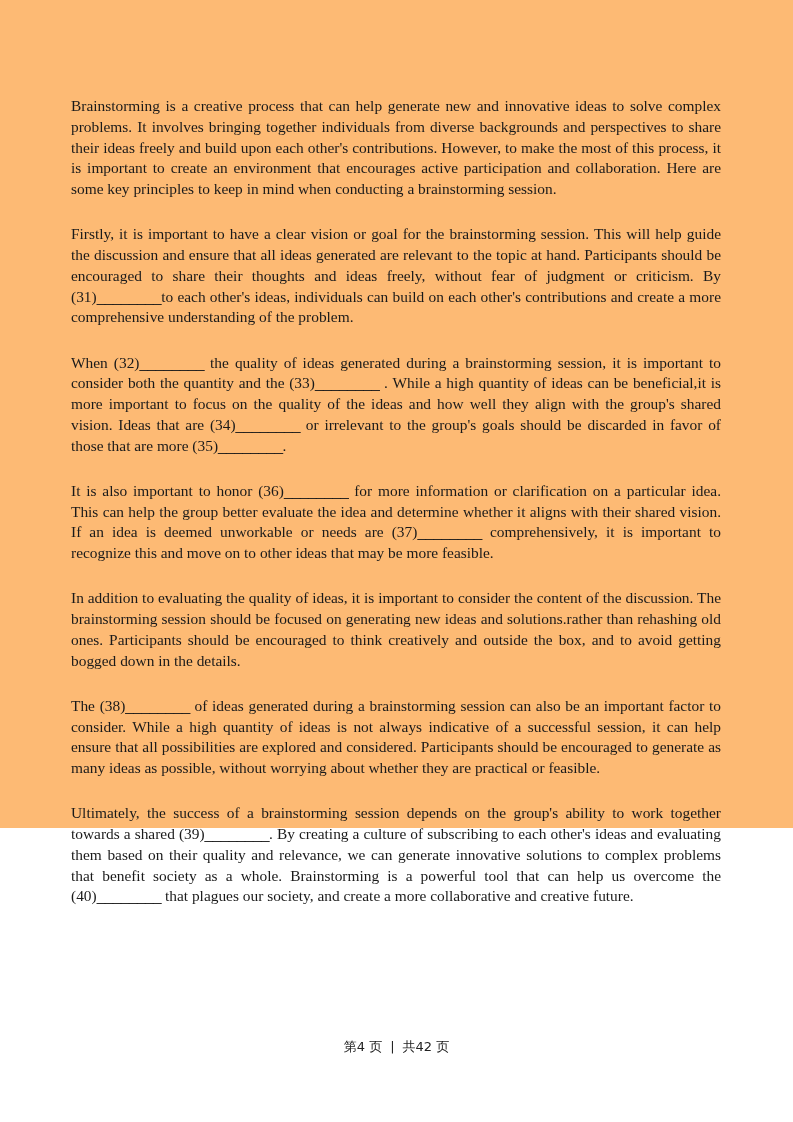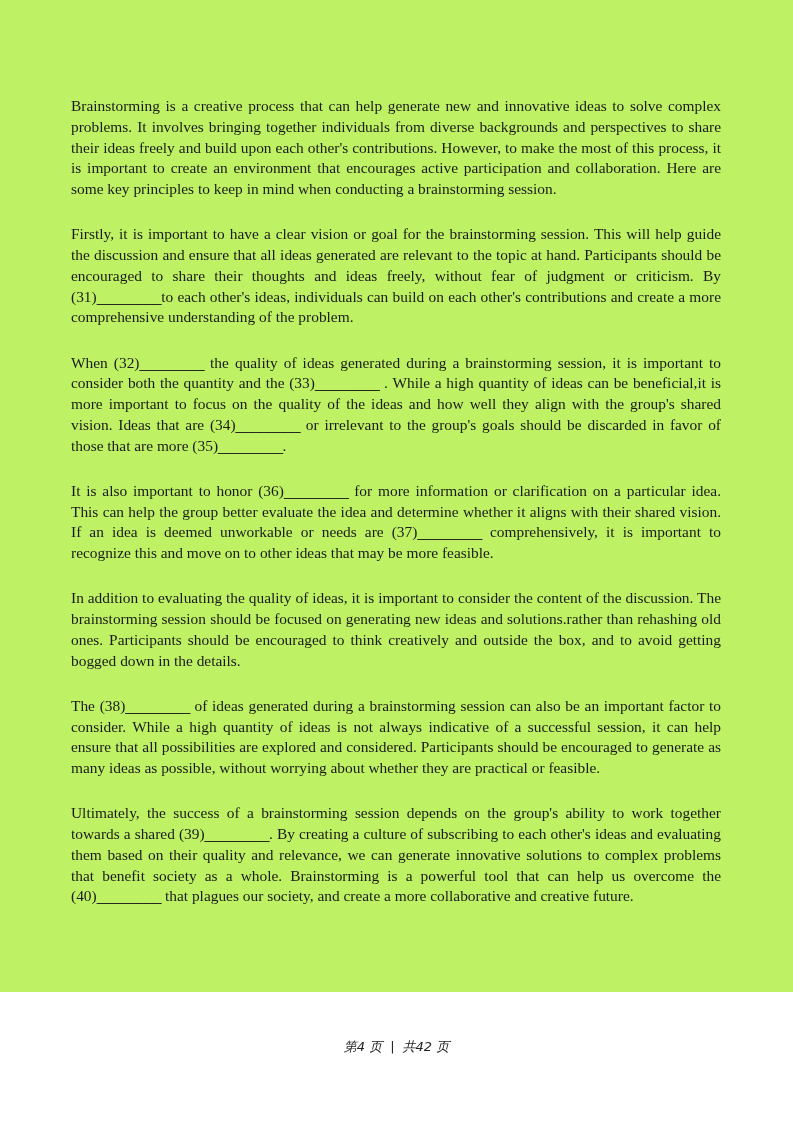--- a/index.html
+++ b/index.html
@@ -1,27 +1,27 @@
 <!DOCTYPE html>
 <html><head>
   <meta charset="utf-8">
   <style>
     html, body { margin: 0; padding: 0; background: #ffffff; }
     body { width: 793px; height: 1122px; position: relative; overflow: hidden; }
-    .page { position: absolute; left: 0; top: 0; width: 793px; height: 992px; background: #bef264; }
+    .page { position: absolute; left: 0; top: 0; width: 793px; height: 828px; background: #fdba74; }
     .content {
       position: absolute; left: 71px; top: 96px; width: 650px;
       font-family: "Liberation Serif", "DejaVu Serif", serif;
       font-size: 15.4px; line-height: 20.75px; color: #1a1a1a;
     }
     .para { margin: 0 0 24.5px 0; text-align: justify; }
     .blank { font-family: "Liberation Sans", "DejaVu Sans", sans-serif; font-weight: normal; letter-spacing: -0.5px; }
     .footer {
       position: absolute; left: 0; width: 793px; top: 1038px; text-align: center;
-      font-family: "DejaVu Sans", "Liberation Sans", sans-serif; font-size: 13px; color: #222; font-style: italic;
+      font-family: "DejaVu Sans", "Liberation Sans", sans-serif; font-size: 13px; color: #222;
     }
     .footer .sep { margin: 0 8px; }
   </style>
 </head>
 <body>
 
 <div class="page">
   <div class="content" id="content">
       <p class="para"><span>Brainstorming is a creative process that can help generate new and innovative ideas to solve complex problems. It involves bringing together individuals from diverse backgrounds and perspectives to share their ideas freely and build upon each other's contributions. However, to make the most of this process, it is important to create an environment that encourages active participation and collaboration. Here are some key principles to keep in mind when conducting a brainstorming session.</span></p>
       <p class="para"><span>Firstly, it is important to have a clear vision or goal for the brainstorming session. This will help guide the discussion and ensure that all ideas generated are relevant to the topic at hand. Participants should be encouraged to share their thoughts and ideas freely, without fear of judgment or criticism. By (31)</span><span class="blank">________</span><span>to each other's ideas, individuals can build on each other's contributions and create a more comprehensive understanding of the problem.</span></p>

